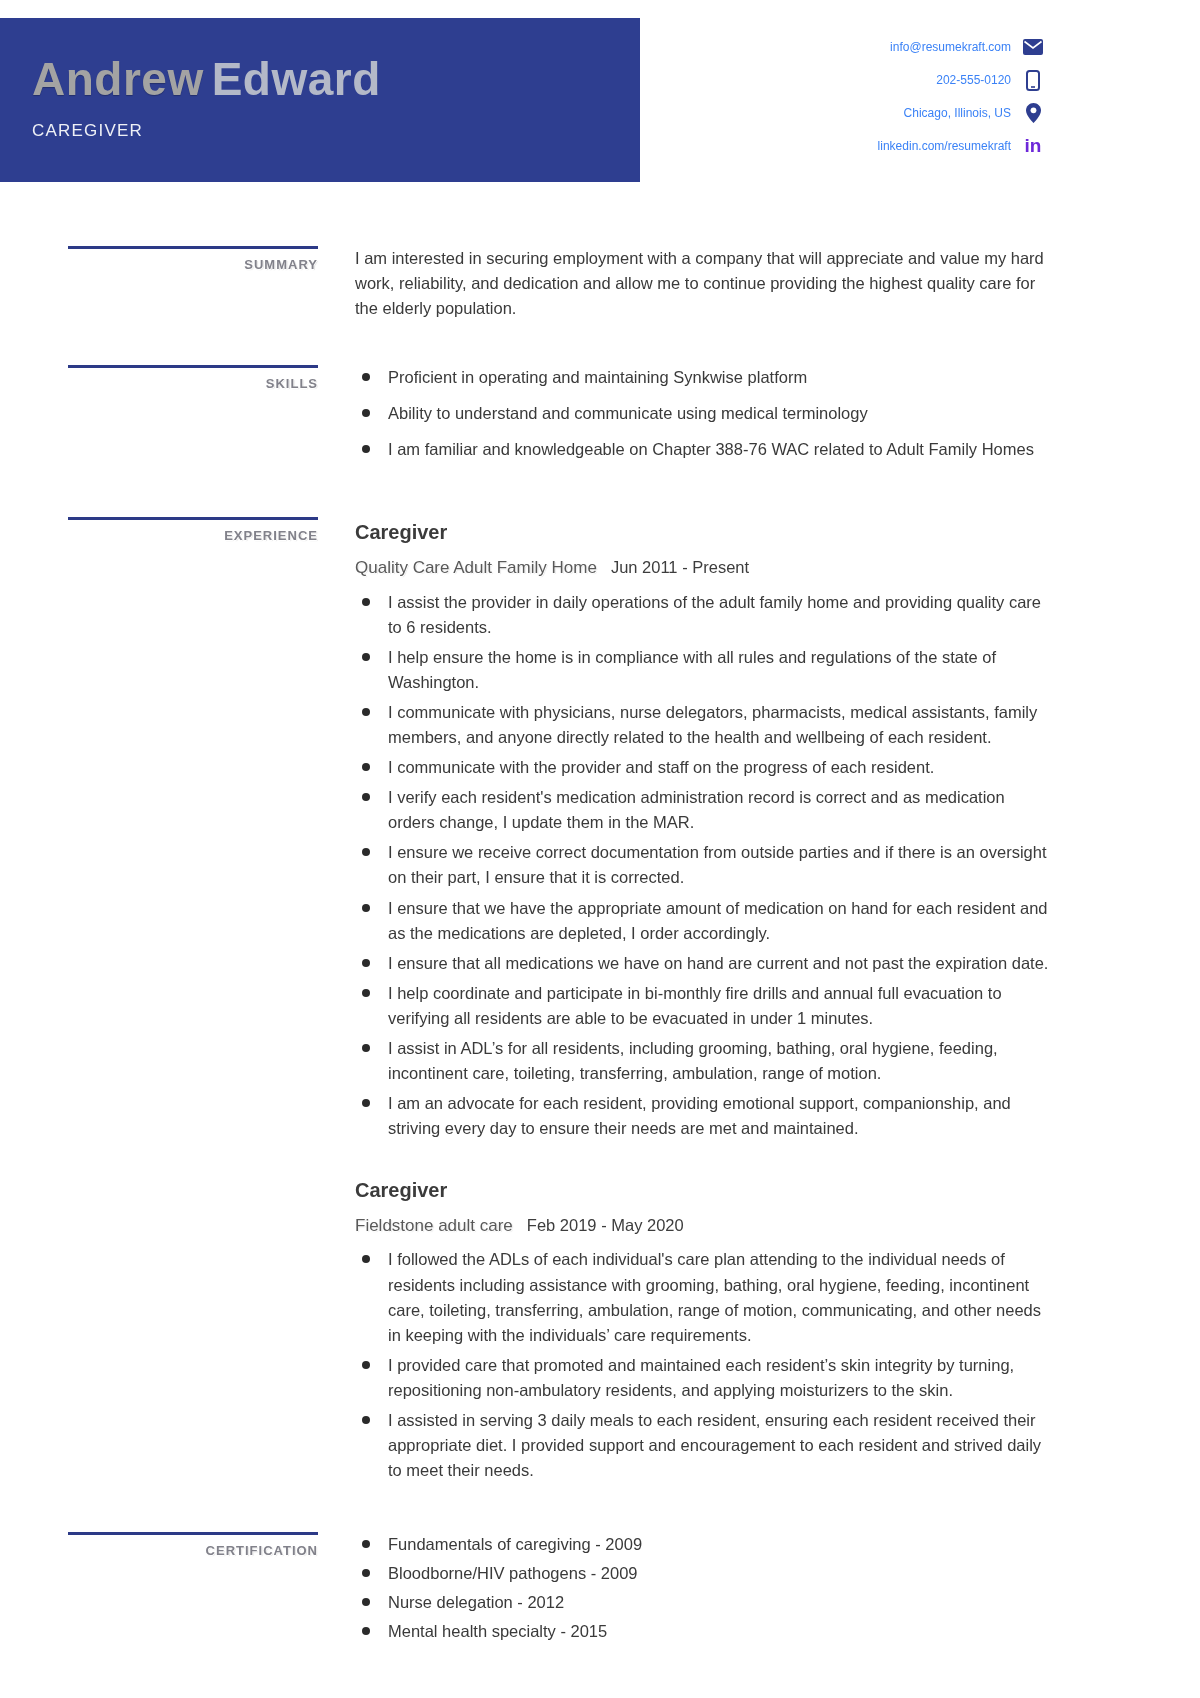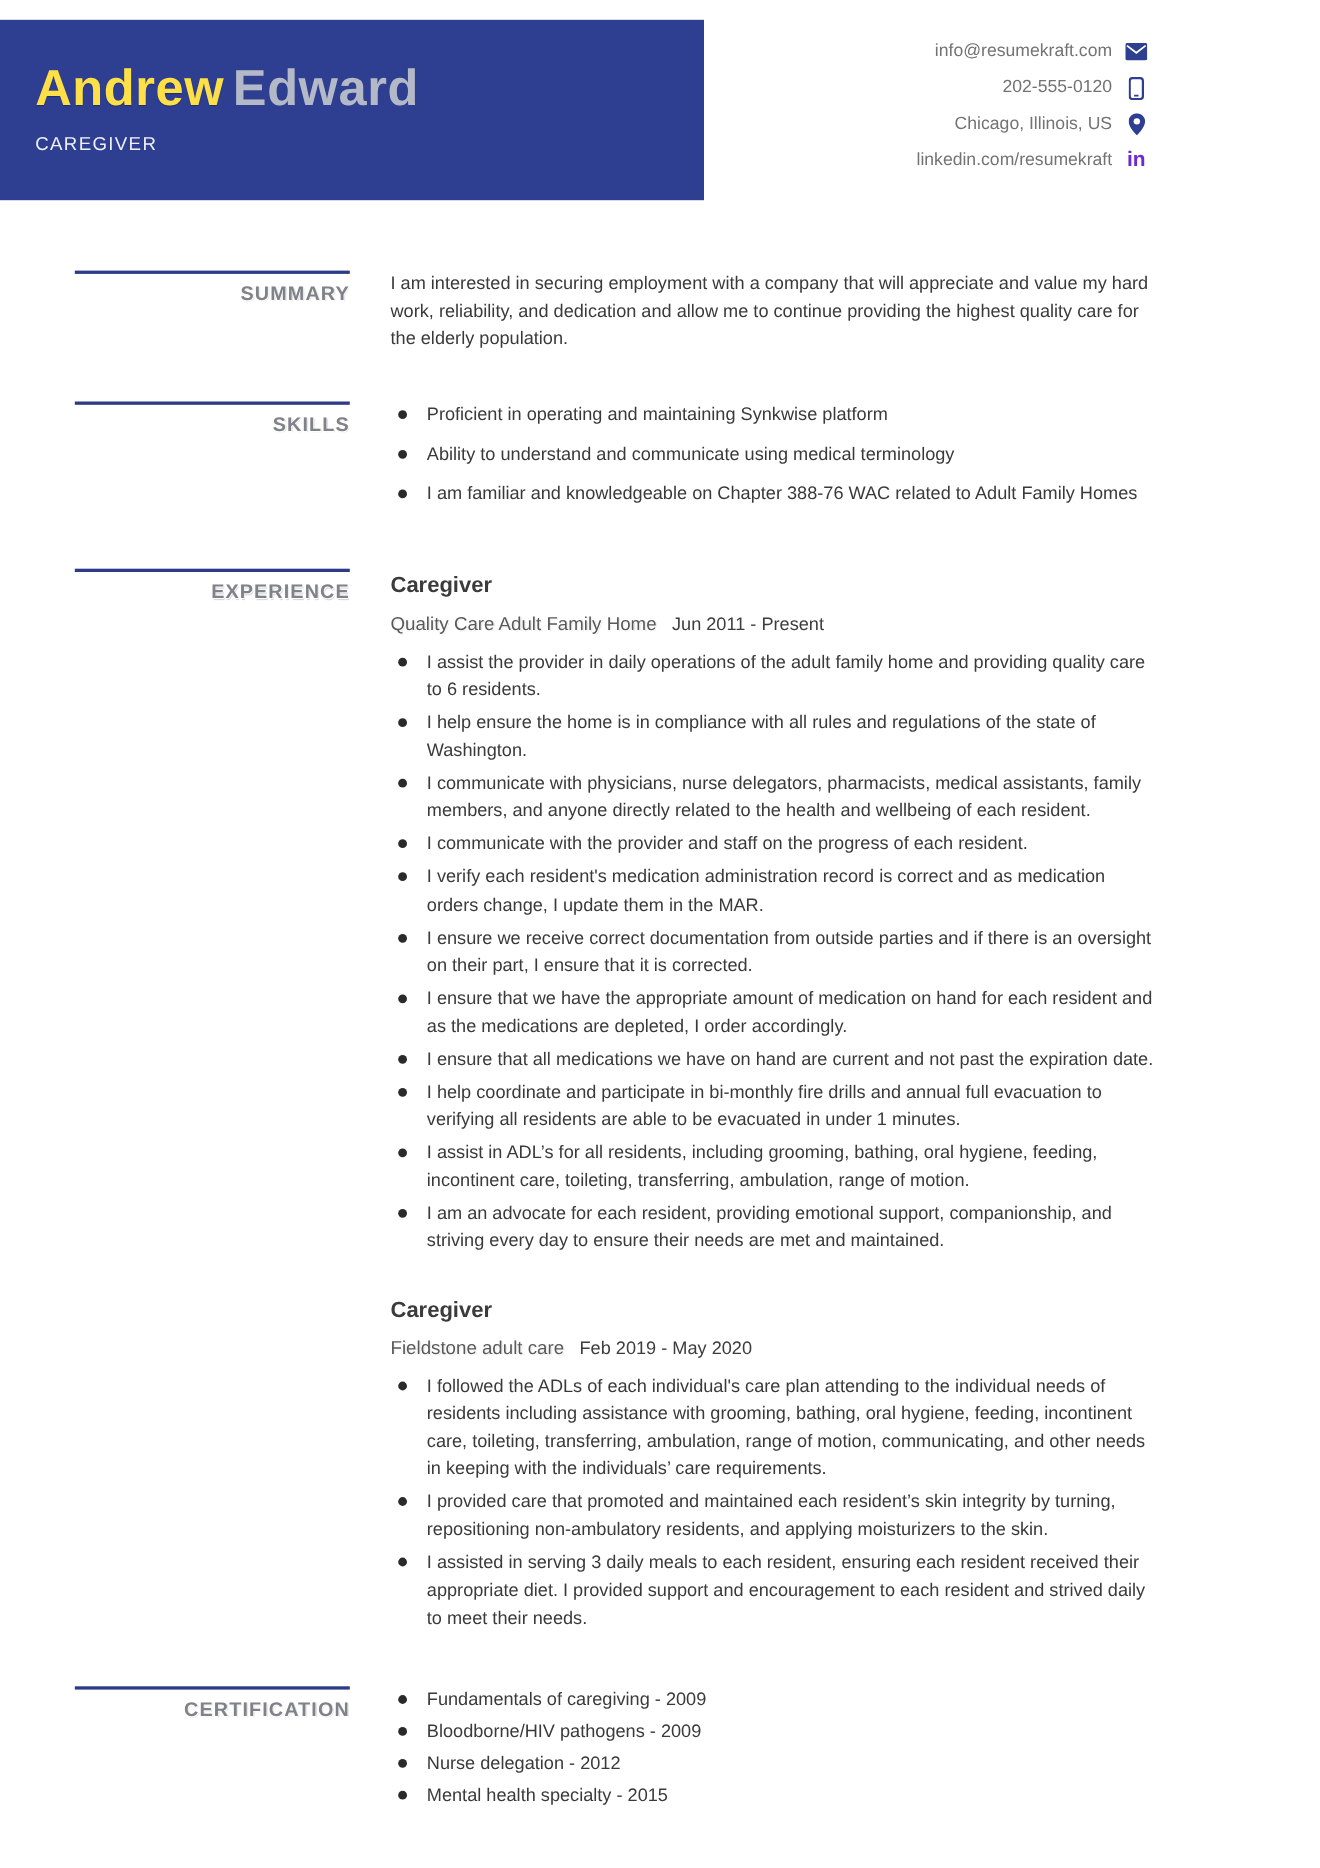--- a/index.html
+++ b/index.html
@@ -18,21 +18,21 @@
   
   .header { position: relative; height: 200px; }
   .header-band {
     position: absolute;
     left: 0; top: 18px;
     width: 640px; height: 164px;
     background: #2e3e90;
     padding: 36px 0 0 32px;
   }
   .name { font-size: 46px; line-height: 1.1; letter-spacing: 0.5px; }
-  .name .first { color: #fde047; font-weight: 700; text-shadow: 0 1px 1px rgba(0,0,0,0.25); }
+  .name .first { color: #a3a3a3; font-weight: 700; text-shadow: 0 1px 1px rgba(0,0,0,0.25); }
   .name .last  { color: #b4b9c8; font-weight: 700; margin-left: 8px; }
   .job-role {
     margin-top: 16px;
     color: #eef0f6;
     font-size: 17px;
     letter-spacing: 1.2px;
     font-weight: 400;
   }
 
   .contact {
@@ -40,40 +40,40 @@
     top: 36px; right: 155px;
     text-align: right;
   }
   .contact-row {
     display: flex;
     justify-content: flex-end;
     align-items: center;
     margin-bottom: 11px;
     height: 22px;
   }
-  .contact-text { font-size: 16px; color: #737373; }
+  .contact-text { font-size: 12px; color: #3b82f6; }
   .contact-icon {
     width: 24px;
     margin-left: 10px;
     display: inline-flex;
     justify-content: center;
     align-items: center;
     flex-shrink: 0;
   }
   .in-glyph { font-size: 19px; font-weight: 700; color: #6d28d9; font-family: "Liberation Sans", sans-serif; }
 
   
   main { margin-top: 46px; padding-right: 150px; }
   .section { display: flex; margin-bottom: 44px; }
   .section-side { width: 318px; flex-shrink: 0; }
   .heading-box { margin-left: 68px; border-top: 3px solid #2c3a87; padding-top: 8px; }
   .section-heading {
     margin: 0;
     text-align: right;
-    font-size: 18px;
+    font-size: 13px;
     font-weight: 700;
     letter-spacing: 1px;
     color: #81818a;
     text-shadow: 0.5px 0.5px 0 #ffffff, 1px 1px 1px rgba(0,0,0,0.18);
   }
   .section-content { flex: 1; padding-left: 37px; font-size: 16.5px; line-height: 1.52; }
 
   .section-content p { margin: 0; }
 
   

